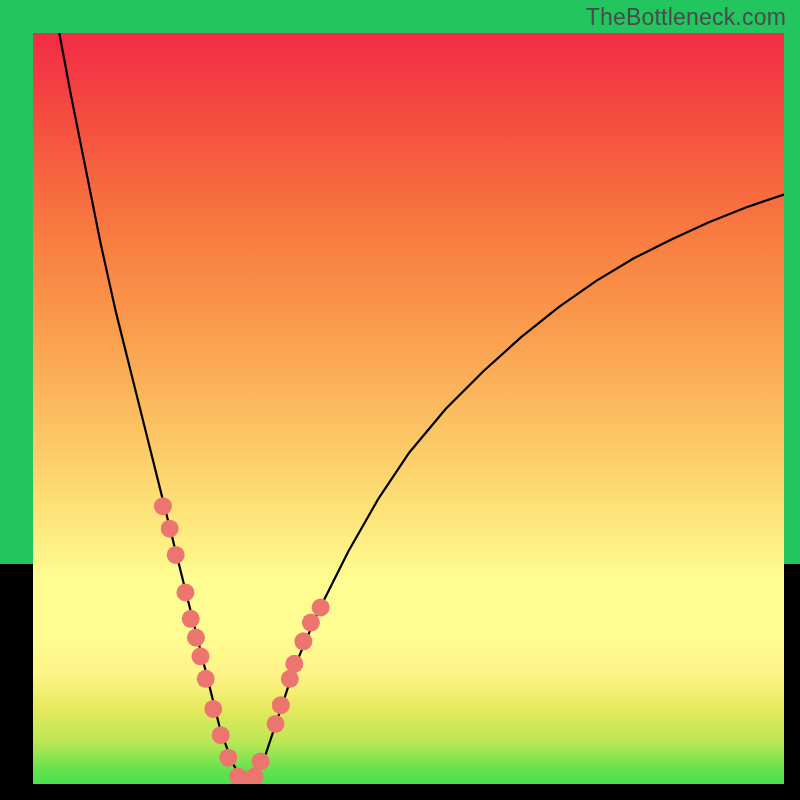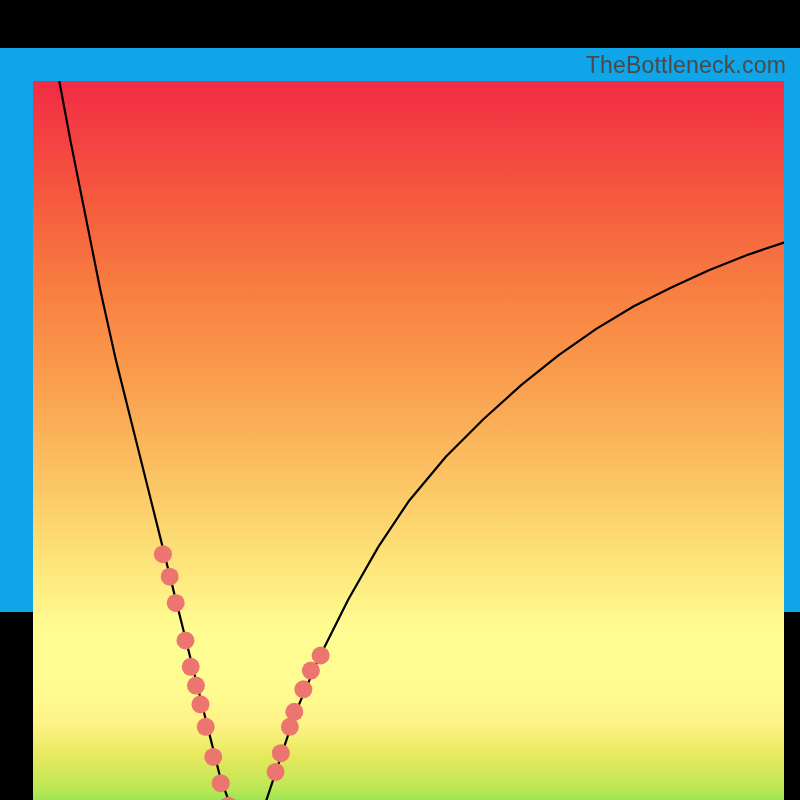--- a/index.html
+++ b/index.html
@@ -8,22 +8,21 @@
     width: 800px;
     height: 800px;
     overflow: hidden;
     background: #000;
     font-family: Arial, Helvetica, sans-serif;
   }
   .frame {
     position: absolute;
     left: 0; top: 0;
     width: 800px; height: 564px;
-    background: #0ea5e9;
-    margin-top: 48px;
+    background: #22c55e;
   }
   .plot-area {
     position: absolute;
     left: 33px;
     top: 33px;
     width: 751px;
     height: 751px;
     
     background: linear-gradient(
       to top,

